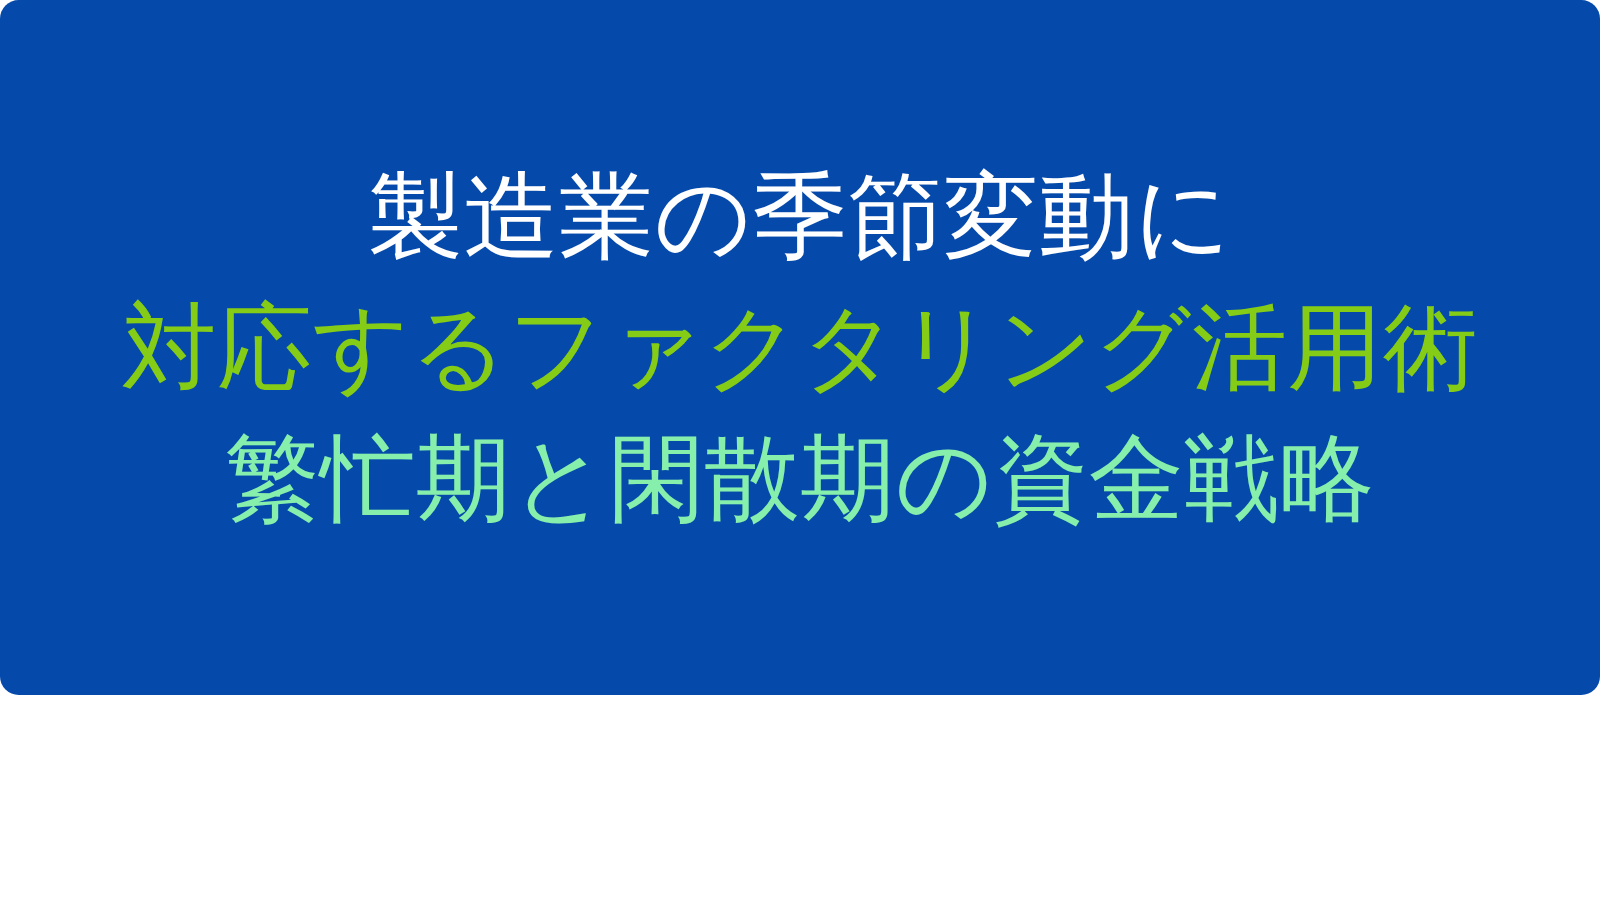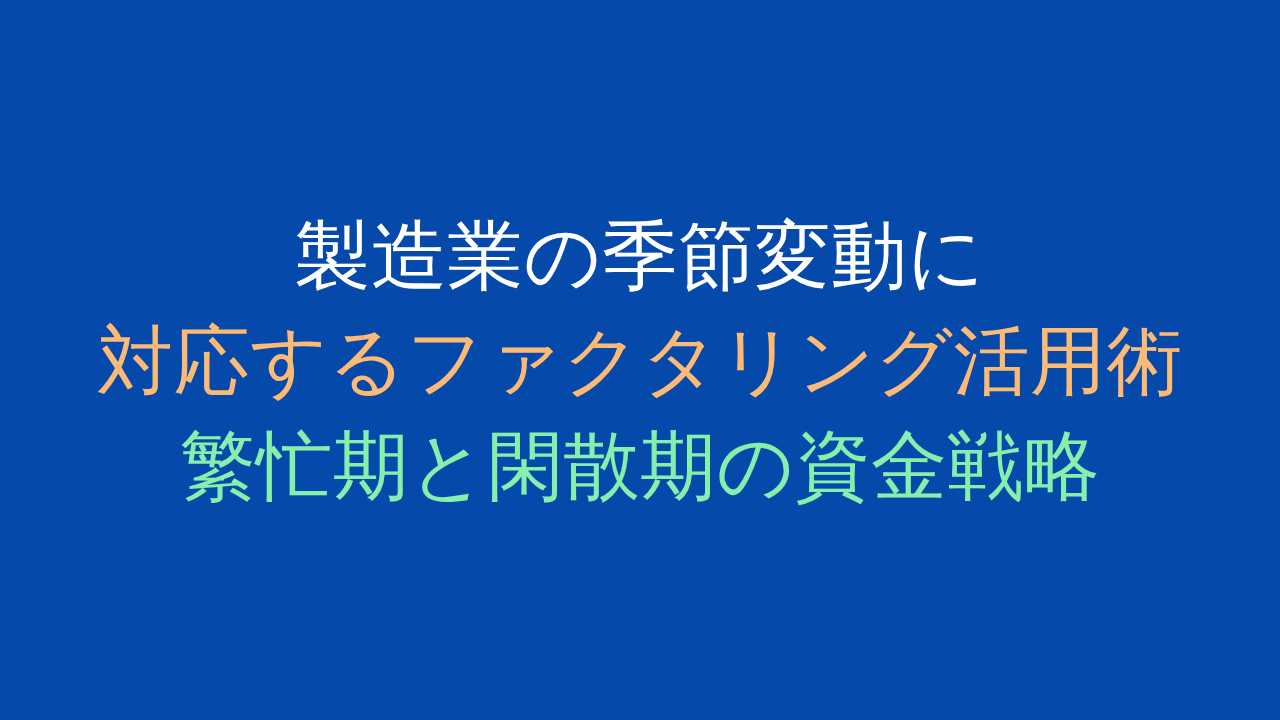--- a/index.html
+++ b/index.html
@@ -12,25 +12,26 @@
     width: 1280px;
     height: 720px;
     overflow: hidden;
     font-family: "Liberation Sans", "DejaVu Sans", sans-serif;
   }
 
   #slide {
     position: relative;
     box-sizing: border-box;
     width: 1280px;
-    height: 720px;
+    height: 556px;
     background: #0549ab;
     display: flex;
     align-items: center;
     justify-content: center;
+    border-radius: 15px;
   }
 
   #title-block {
     width: 100%;
     text-align: center;
     padding: 0 24px;
     box-sizing: border-box;
   }
 
   .title-line {
@@ -45,17 +46,17 @@
     -webkit-font-smoothing: antialiased;
   }
 </style>
 </head>
 <body>
 
 <div id="slide" style="background: rgb(5, 73, 171);">
 
   <div id="title-block">
     <span class="title-line" style="color: rgb(255, 255, 255);">製造業の季節変動に</span>
-    <span class="title-line" style="color: #fdba74;">対応するファクタリング活用術</span>
+    <span class="title-line" style="color: #84cc16;">対応するファクタリング活用術</span>
     <span class="title-line" style="color: #86efac;">繁忙期と閑散期の資金戦略</span>
   </div>
 
 </div>
 
 </body></html>

